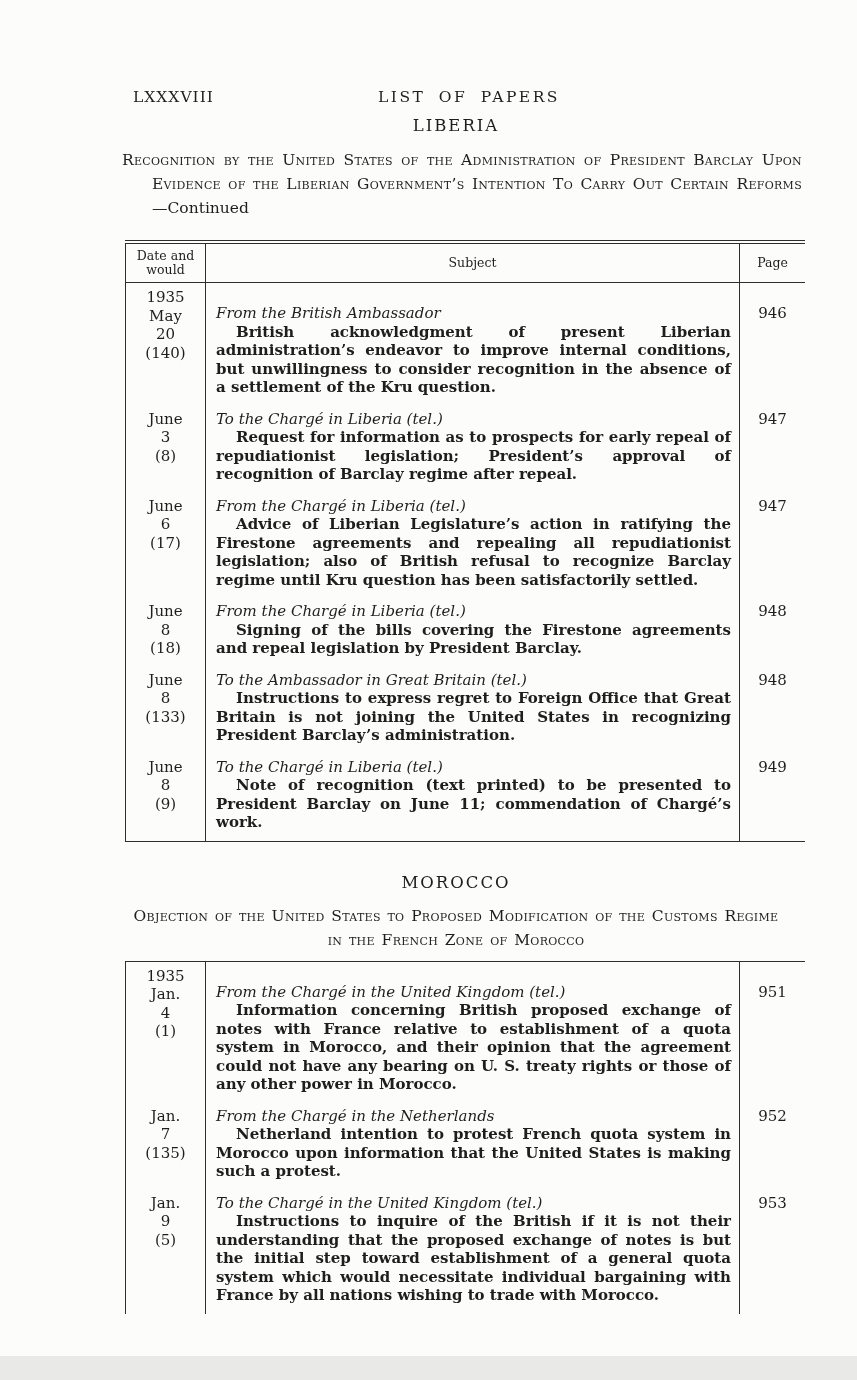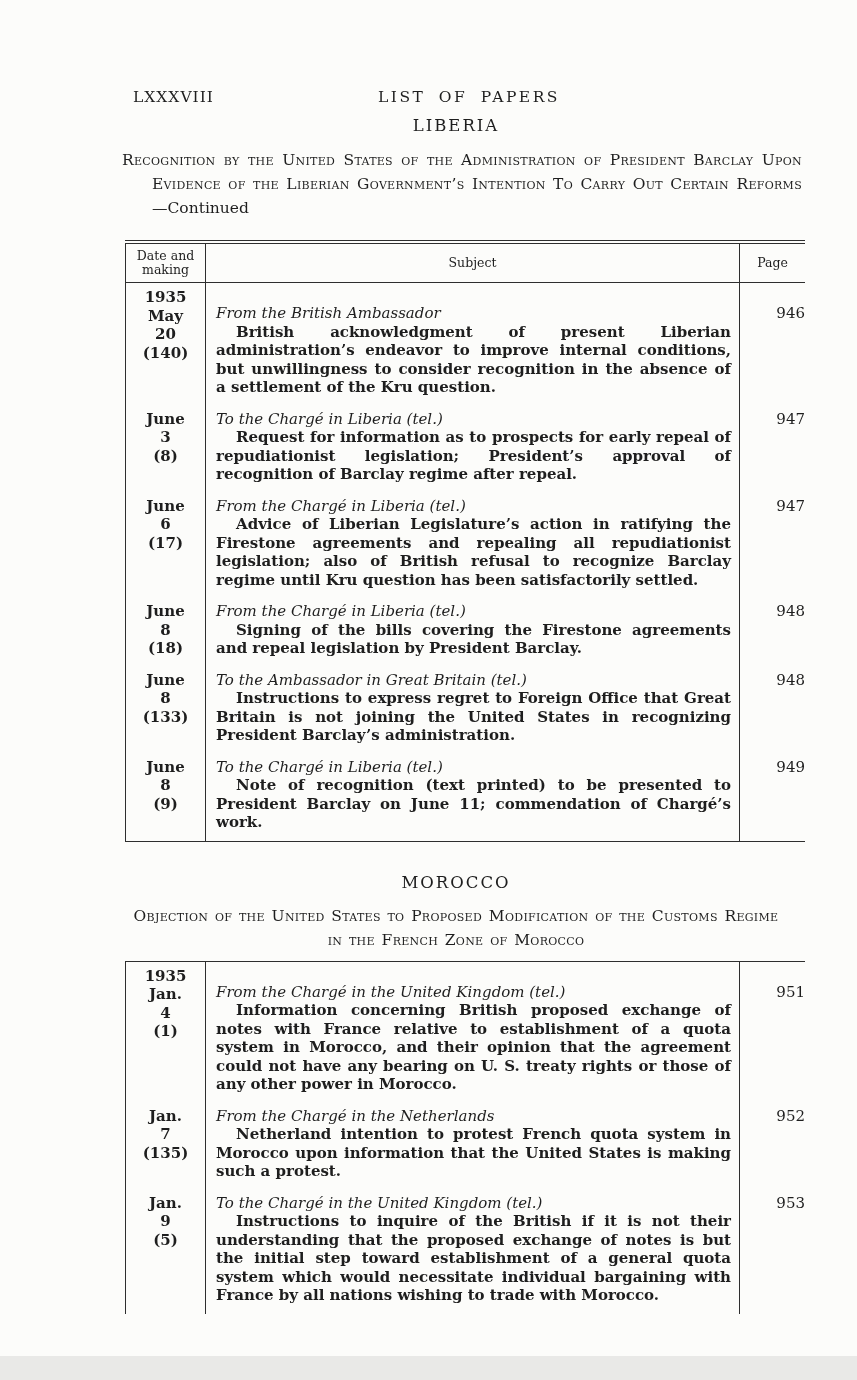--- a/index.html
+++ b/index.html
@@ -61,34 +61,34 @@
     display:flex;align-items:center;justify-content:center;
     text-align:center;font-size:12.5px;line-height:14px;
     padding:5px 4px;
   }
   .th-date{border-left:1px solid var(--rule);}
   .th-subject{border-left:1px solid var(--rule);border-right:1px solid var(--rule);}
   .entry{display:grid;grid-template-columns:80px 535px 65px;}
   .cell{font-size:15px;line-height:18.5px;}
   .cell-date{
     border-left:1px solid var(--rule);
-    padding-top:2px;text-align:center;font-weight:bold;
+    padding-top:2px;text-align:center;
   }
   .year{text-align:center;}
   .date-line{display:flex;justify-content:flex-start;width:58px;margin:0 auto;flex-direction:column;}
   .doc-number{text-align:center;}
   .cell-subject{
     border-left:1px solid var(--rule);border-right:1px solid var(--rule);
     padding:2px 8px 11px 10px;
   }
   .subject-title{font-style:italic;}
   .subject-body{
     margin:0;text-align:justify;text-indent:20px;hyphens:none;font-weight:bold;
   }
-  .cell-page{padding-top:2px;text-align:right;}
+  .cell-page{padding-top:2px;text-align:center;}
   .entry.has-year .cell-subject,
   .entry.has-year .cell-page{padding-top:21px;}
   .entry.first .cell-date{padding-top:5px;}
   .entry.last .cell-subject{padding-bottom:9px;}
   .section-title.morocco-title{margin-top:31px;margin-bottom:12px;}
 </style>
 </head>
 <body>
 
 <div class="page">
@@ -101,21 +101,21 @@
   <div class="main">
 
     <div class="section-title">LIBERIA</div>
 
     <p class="topic-heading hanging"><span>Recognition by the United States of the Administration of President Barclay Upon Evidence of the Liberian Government’s Intention To Carry Out Certain Reforms</span><span class="suffix">—Continued</span></p>
 
     <div class="table liberia">
       <div class="double-rule"></div>
 
       <div class="t-header">
-        <div class="h th-date">Date and making</div>
+        <div class="h th-date">Date and would</div>
         <div class="h th-subject">Subject</div>
         <div class="h th-page">Page</div>
       </div>
 
       <div class="entry has-year first">
         <div class="cell cell-date">
           <div class="year">1935</div>
           <div class="date-line">
             <span>May</span>
             <span>20</span>

